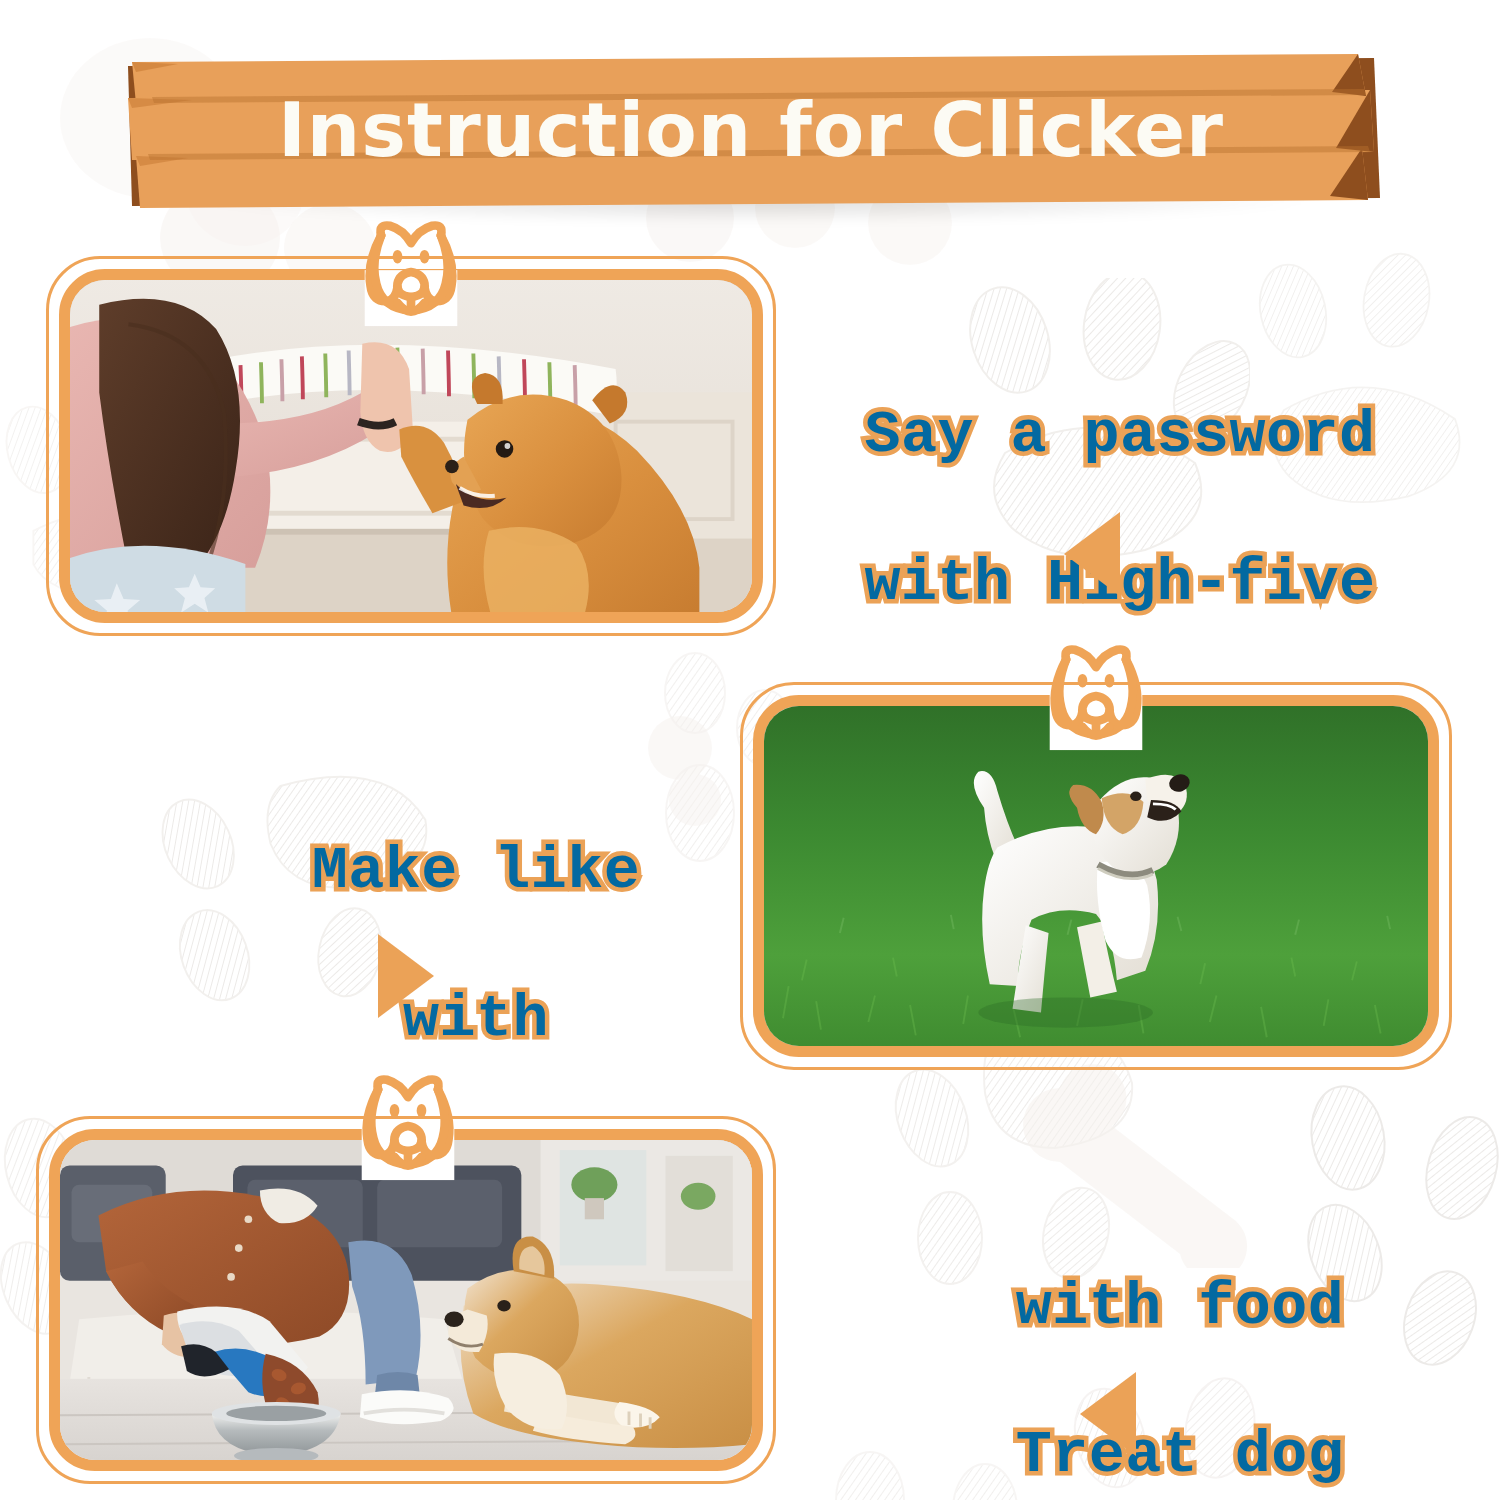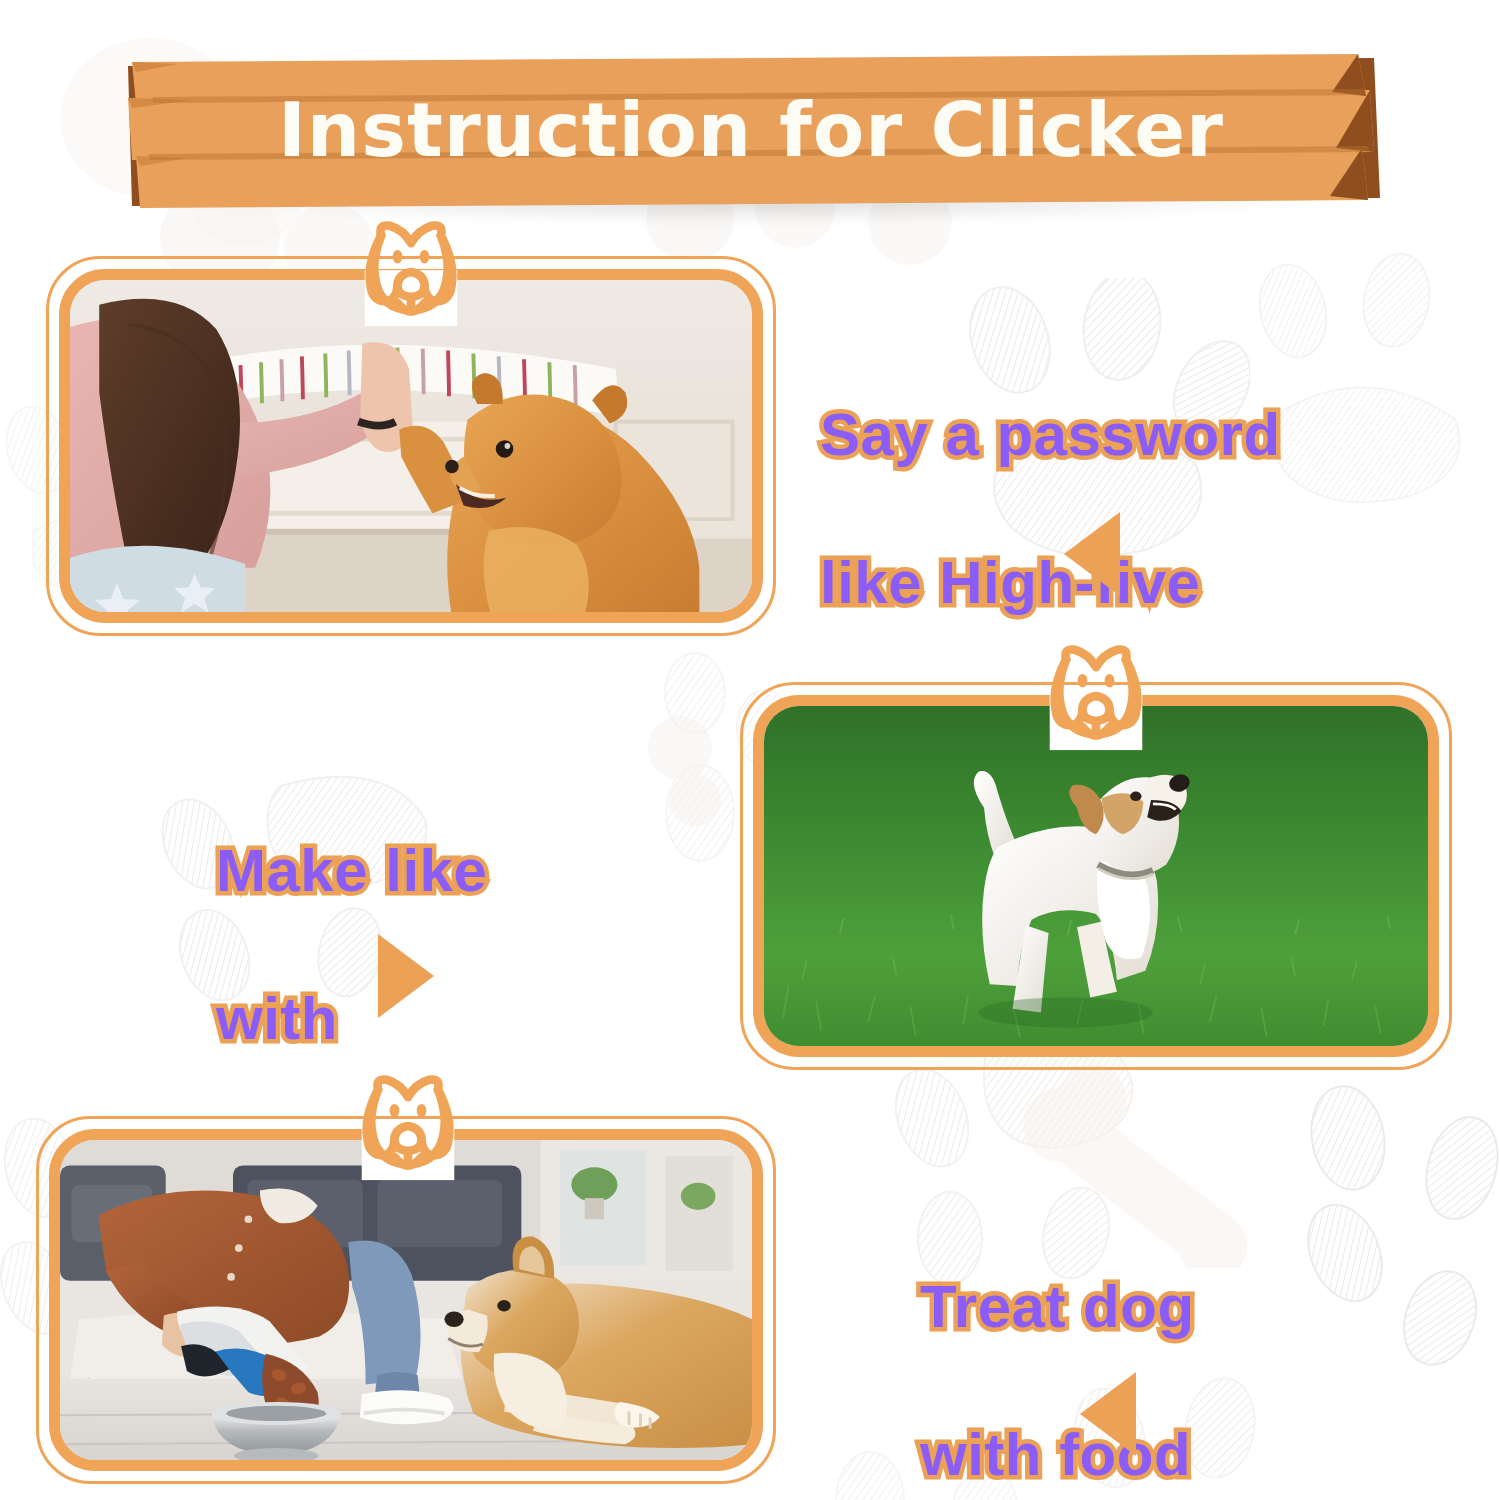--- a/index.html
+++ b/index.html
@@ -61,29 +61,30 @@
   .dog-badge{
     position:absolute;
     z-index:8;
     width:152px;height:108px;
   }
   .dog-badge svg{display:block;width:100%;height:100%;}
 
   
   .step-text{
     position:absolute;z-index:6;
-    font-family:Liberation Sans, sans-serif;
+    font-family:Liberation Mono, monospace;
     font-weight:bold;
     font-size:60px;
     line-height:74px;
-    color:#8b5cf6;
+    color:#0369a1;
     letter-spacing:.5px;
     -webkit-text-stroke:9px #EBA257;
     paint-order:stroke fill;
     white-space:pre-line;
+    text-align:center;
   }
   .step-text .ln{display:block;}
 
   .tri{position:absolute;z-index:6;width:0;height:0;}
   .tri-left{
     border-top:42px solid transparent;
     border-bottom:42px solid transparent;
     border-right:56px solid #EBA257;
   }
   .tri-right{
@@ -355,21 +356,21 @@
           <path d="M62 86 Q76 104 90 86"></path>
         </g>
         <ellipse cx="62" cy="38" rx="5" ry="7" fill="#EFA457"></ellipse>
         <ellipse cx="90" cy="38" rx="5" ry="7" fill="#EFA457"></ellipse>
       </svg>
     </div>
   </div>
 
   <div class="step-text" style="left:820px;top:296px;width:600px;">
     <span class="ln">Say a password</span>
-    <span class="ln">like High-five</span>
+    <span class="ln">with High-five</span>
   </div>
   <div class="tri tri-left" style="left:1064px;top:484px;"></div>
 
   <div class="step-text" style="left:216px;top:732px;width:520px;">
     <span class="ln">Make like</span>
     <span class="ln">with</span>
   </div>
   <div class="tri tri-right" style="left:378px;top:906px;"></div>
 
   <div class="card" style="left:740px;top:654px;width:712px;height:388px;">
@@ -604,18 +605,18 @@
           <path d="M76 80 L76 92"></path>
           <path d="M62 86 Q76 104 90 86"></path>
         </g>
         <ellipse cx="62" cy="38" rx="5" ry="7" fill="#EFA457"></ellipse>
         <ellipse cx="90" cy="38" rx="5" ry="7" fill="#EFA457"></ellipse>
       </svg>
     </div>
   </div>
 
   <div class="step-text" style="left:920px;top:1168px;width:520px;">
+    <span class="ln">with food</span>
     <span class="ln">Treat dog</span>
-    <span class="ln">with food</span>
   </div>
   <div class="tri tri-left" style="left:1080px;top:1344px;"></div>
 
 </div>
 
 </body></html>

